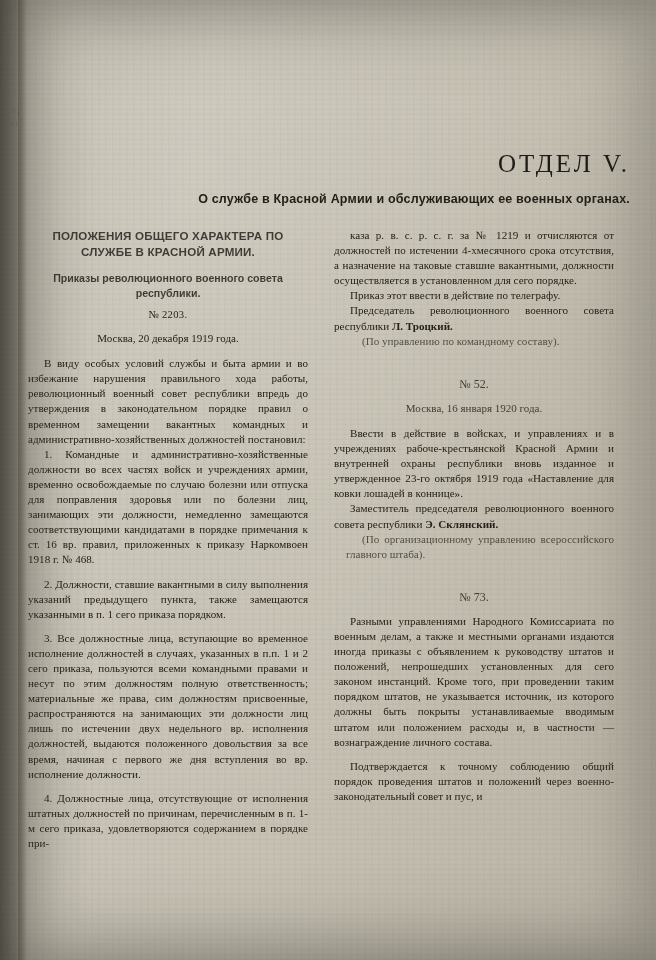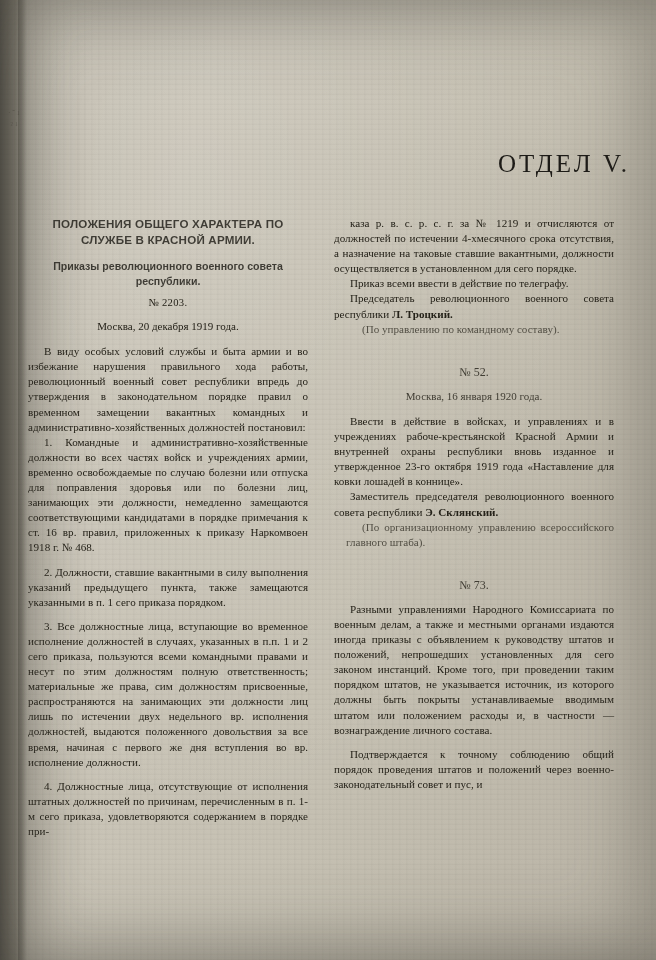--- a/index.html
+++ b/index.html
@@ -87,21 +87,21 @@
 
   .columns {
     position: absolute;
     top: 212px;
     left: 14px;
     width: 628px;
     height: 700px;
   }
   .col {
     position: absolute;
-    top: 4px;
+    top: 16px;
     width: 280px;
     font-size: 11.1px;
     line-height: 15.1px;
     text-align: justify;
     color: #252219;
   }
   .col-left { left: 14px; }
   .col-right { left: 320px; }
 
   .sec-title {
@@ -178,20 +178,21 @@
 <div class="page">
   <div class="binding"></div>
   <div class="binding2"></div>
 
   <div class="content">
 
     <div class="margin-marks">. - ₁ ₂ ₁</div>
 
     <div class="head-block">
       <h1 class="otdel">ОТДЕЛ V.</h1>
+      <div class="subtitle">О службе в Красной Армии и обслуживающих ее военных органах.</div>
     </div>
 
     <div class="columns">
 
       <div class="col col-left">
         <div class="sec-title faded">ПОЛОЖЕНИЯ ОБЩЕГО ХАРАКТЕРА ПО СЛУЖБЕ В КРАСНОЙ АРМИИ.</div>
         <div class="sec-sub faded">Приказы революционного военного совета республики.</div>
         <div class="num">№ 2203.</div>
         <div class="place">Москва, 20 декабря 1919 года.</div>
         <p class="para">В виду особых условий службы и быта армии и во избежание нарушения правильного хода работы, революционный военный совет республики впредь до утверждения в законодательном порядке правил о временном замещении вакантных командных и административно-хозяйственных должностей постановил:</p>
@@ -199,21 +200,21 @@
         <div class="gap-s"></div>
         <p class="para">2. Должности, ставшие вакантными в силу выполнения указаний предыдущего пункта, также замещаются указанными в п. 1 сего приказа порядком.</p>
         <div class="gap-s"></div>
         <p class="para">3. Все должностные лица, вступающие во временное исполнение должностей в случаях, указанных в п.п. 1 и 2 сего приказа, пользуются всеми командными правами и несут по этим должностям полную ответственность; материальные же права, сим должностям присвоенные, распространяются на занимающих эти должности лиц лишь по истечении двух недельного вр. исполнения должностей, выдаются положенного довольствия за все время, начиная с первого же дня вступления во вр. исполнение должности.</p>
         <div class="gap-s"></div>
         <p class="para">4. Должностные лица, отсутствующие от исполнения штатных должностей по причинам, перечисленным в п. 1-м сего приказа, удовлетворяются содержанием в порядке при-</p>
       </div>
 
       <div class="col col-right">
         <p class="para tight">каза р. в. с. р. с. г. за № 1219 и отчисляются от должностей по истечении 4-хмесячного срока отсутствия, а назначение на таковые ставшие вакантными, должности осуществляется в установленном для сего порядке.</p>
-        <p class="para">Приказ всеми ввести в действие по телеграфу.</p>
+        <p class="para">Приказ этот ввести в действие по телеграфу.</p>
         <p class="sign">
           <span>Председатель революционного военного совета республики</span>
           <b class="nm">Л. Троцкий.</b>
         </p>
         <p class="note faded2">(По управлению по командному составу).</p>
 
         <div class="gap-l"></div>
         <div class="rule-num faded">№ 52.</div>
         <div class="place faded">Москва, 16 января 1920 года.</div>
         <p class="para">Ввести в действие в войсках, и управлениях и в учреждениях рабоче-крестьянской Красной Армии и внутренней охраны республики вновь изданное и утвержденное 23-го октября 1919 года «Наставление для ковки лошадей в коннице».</p>

